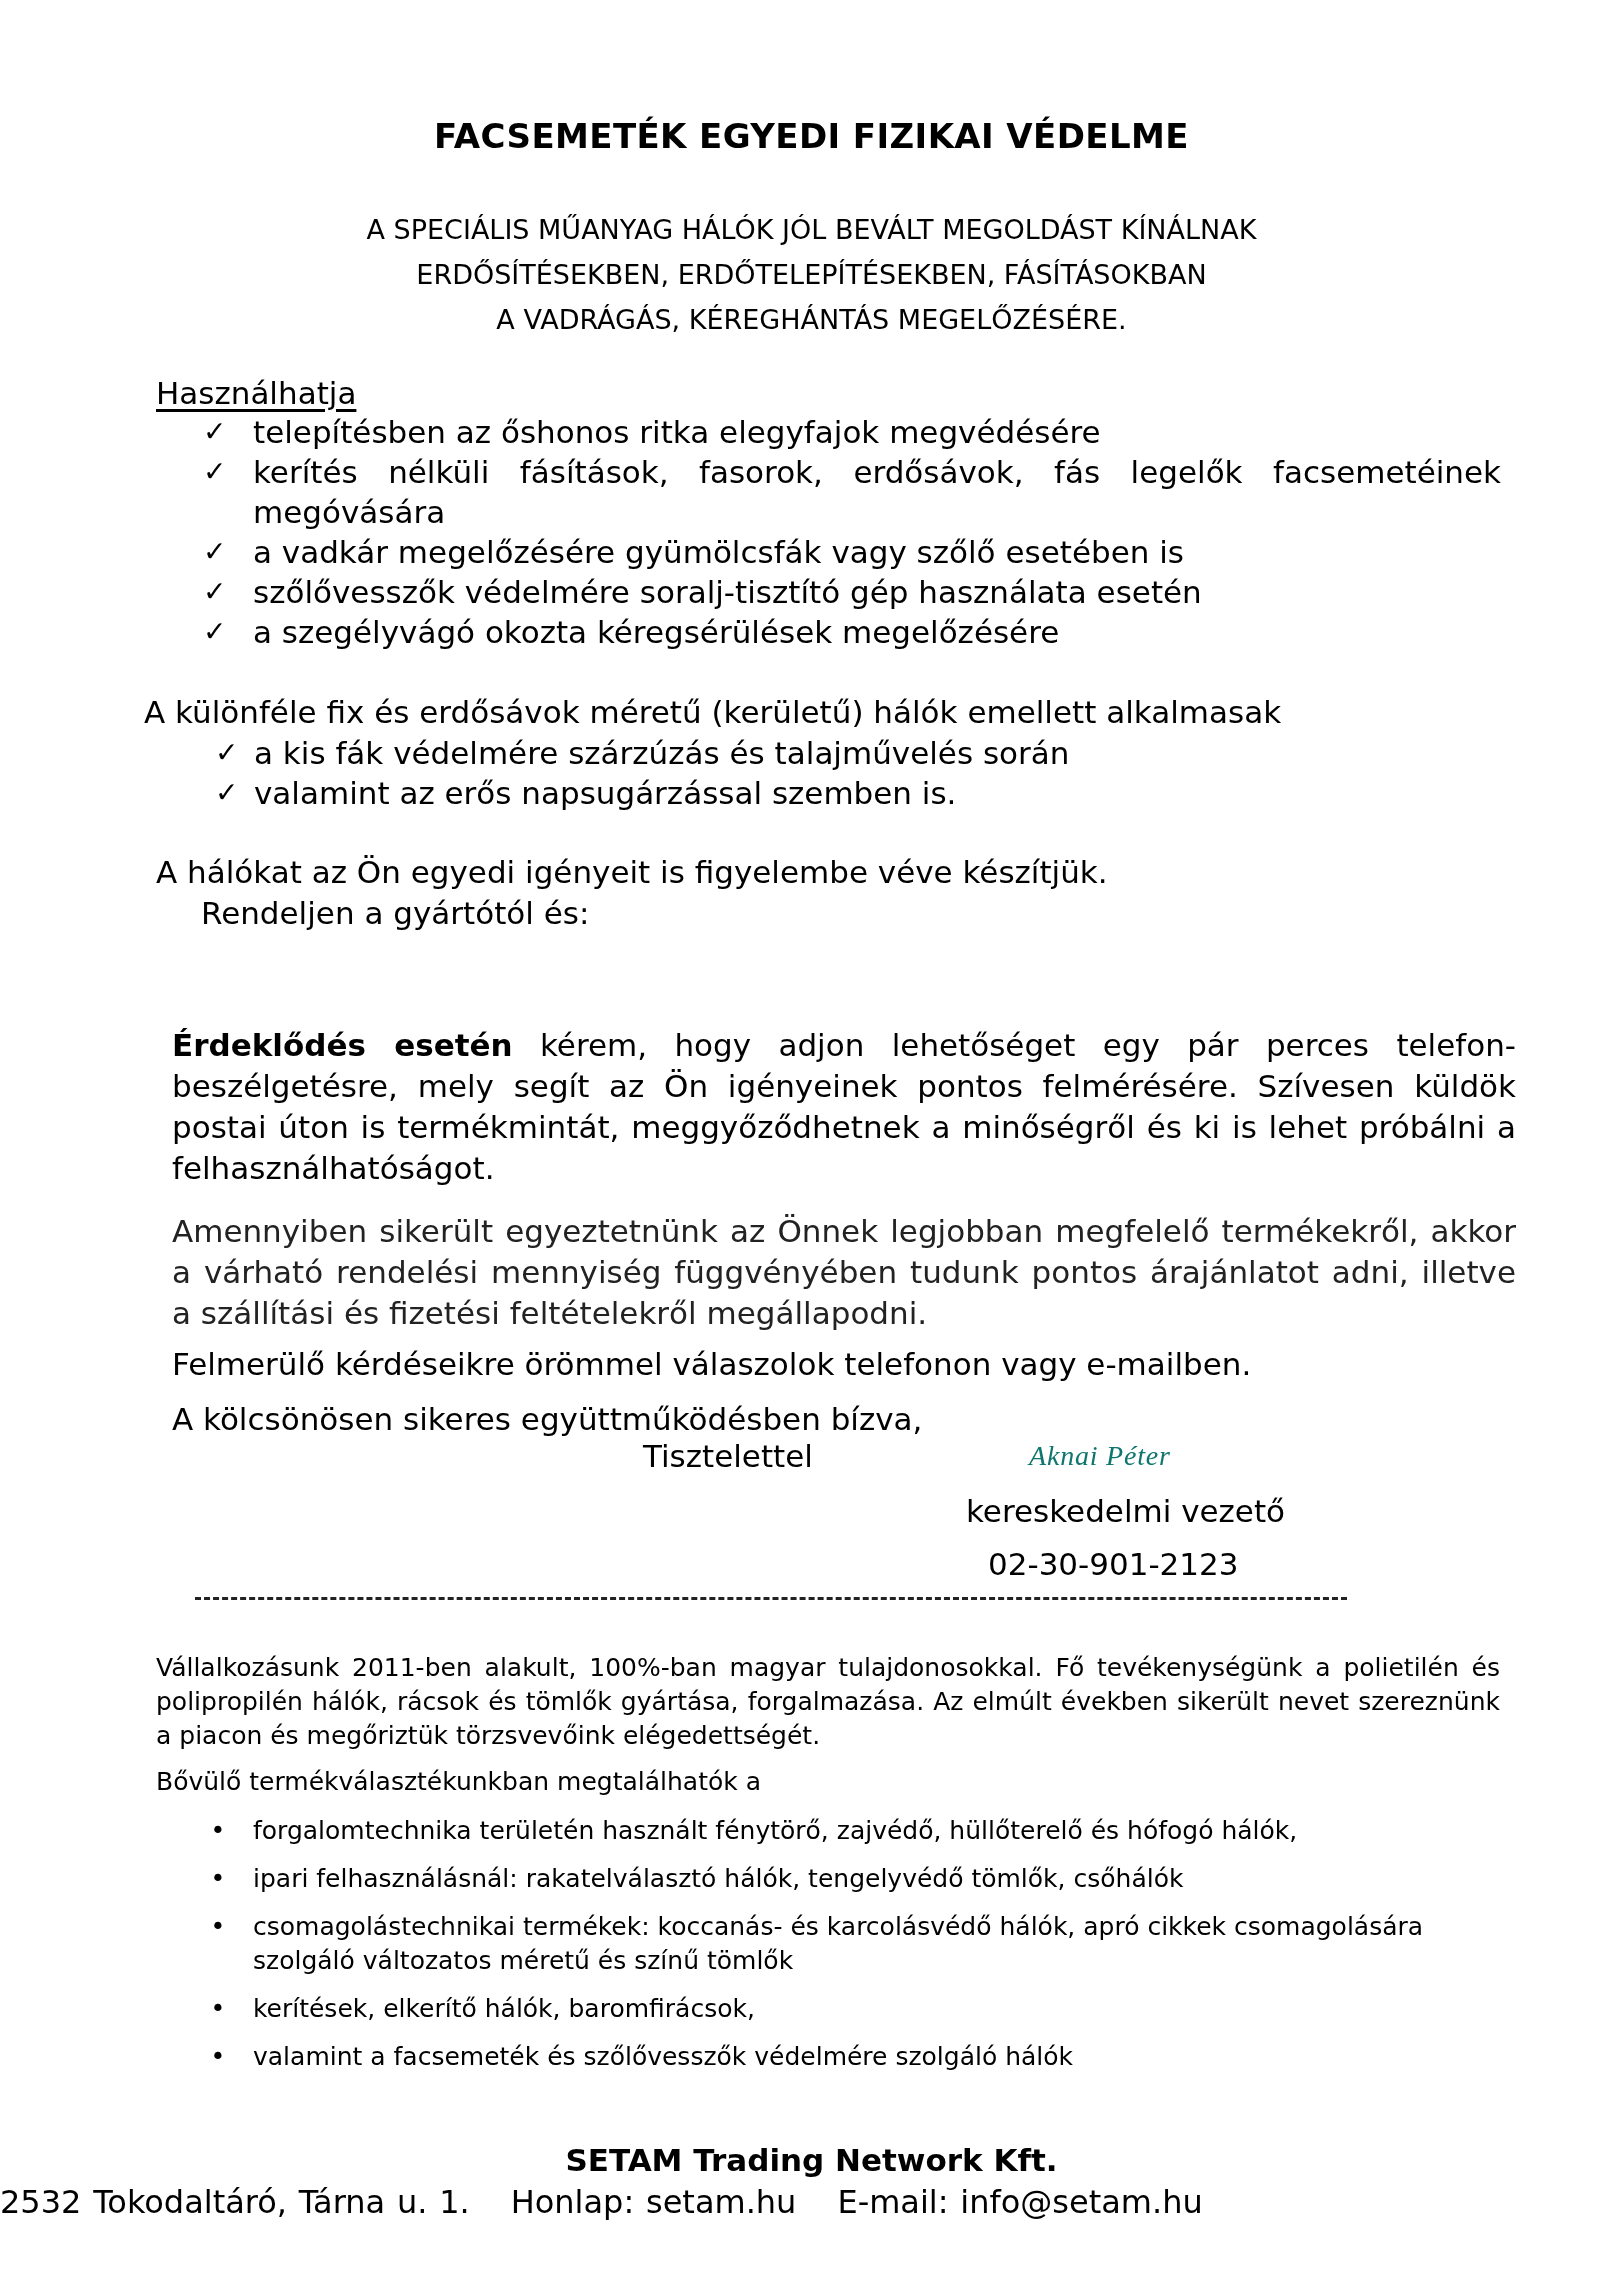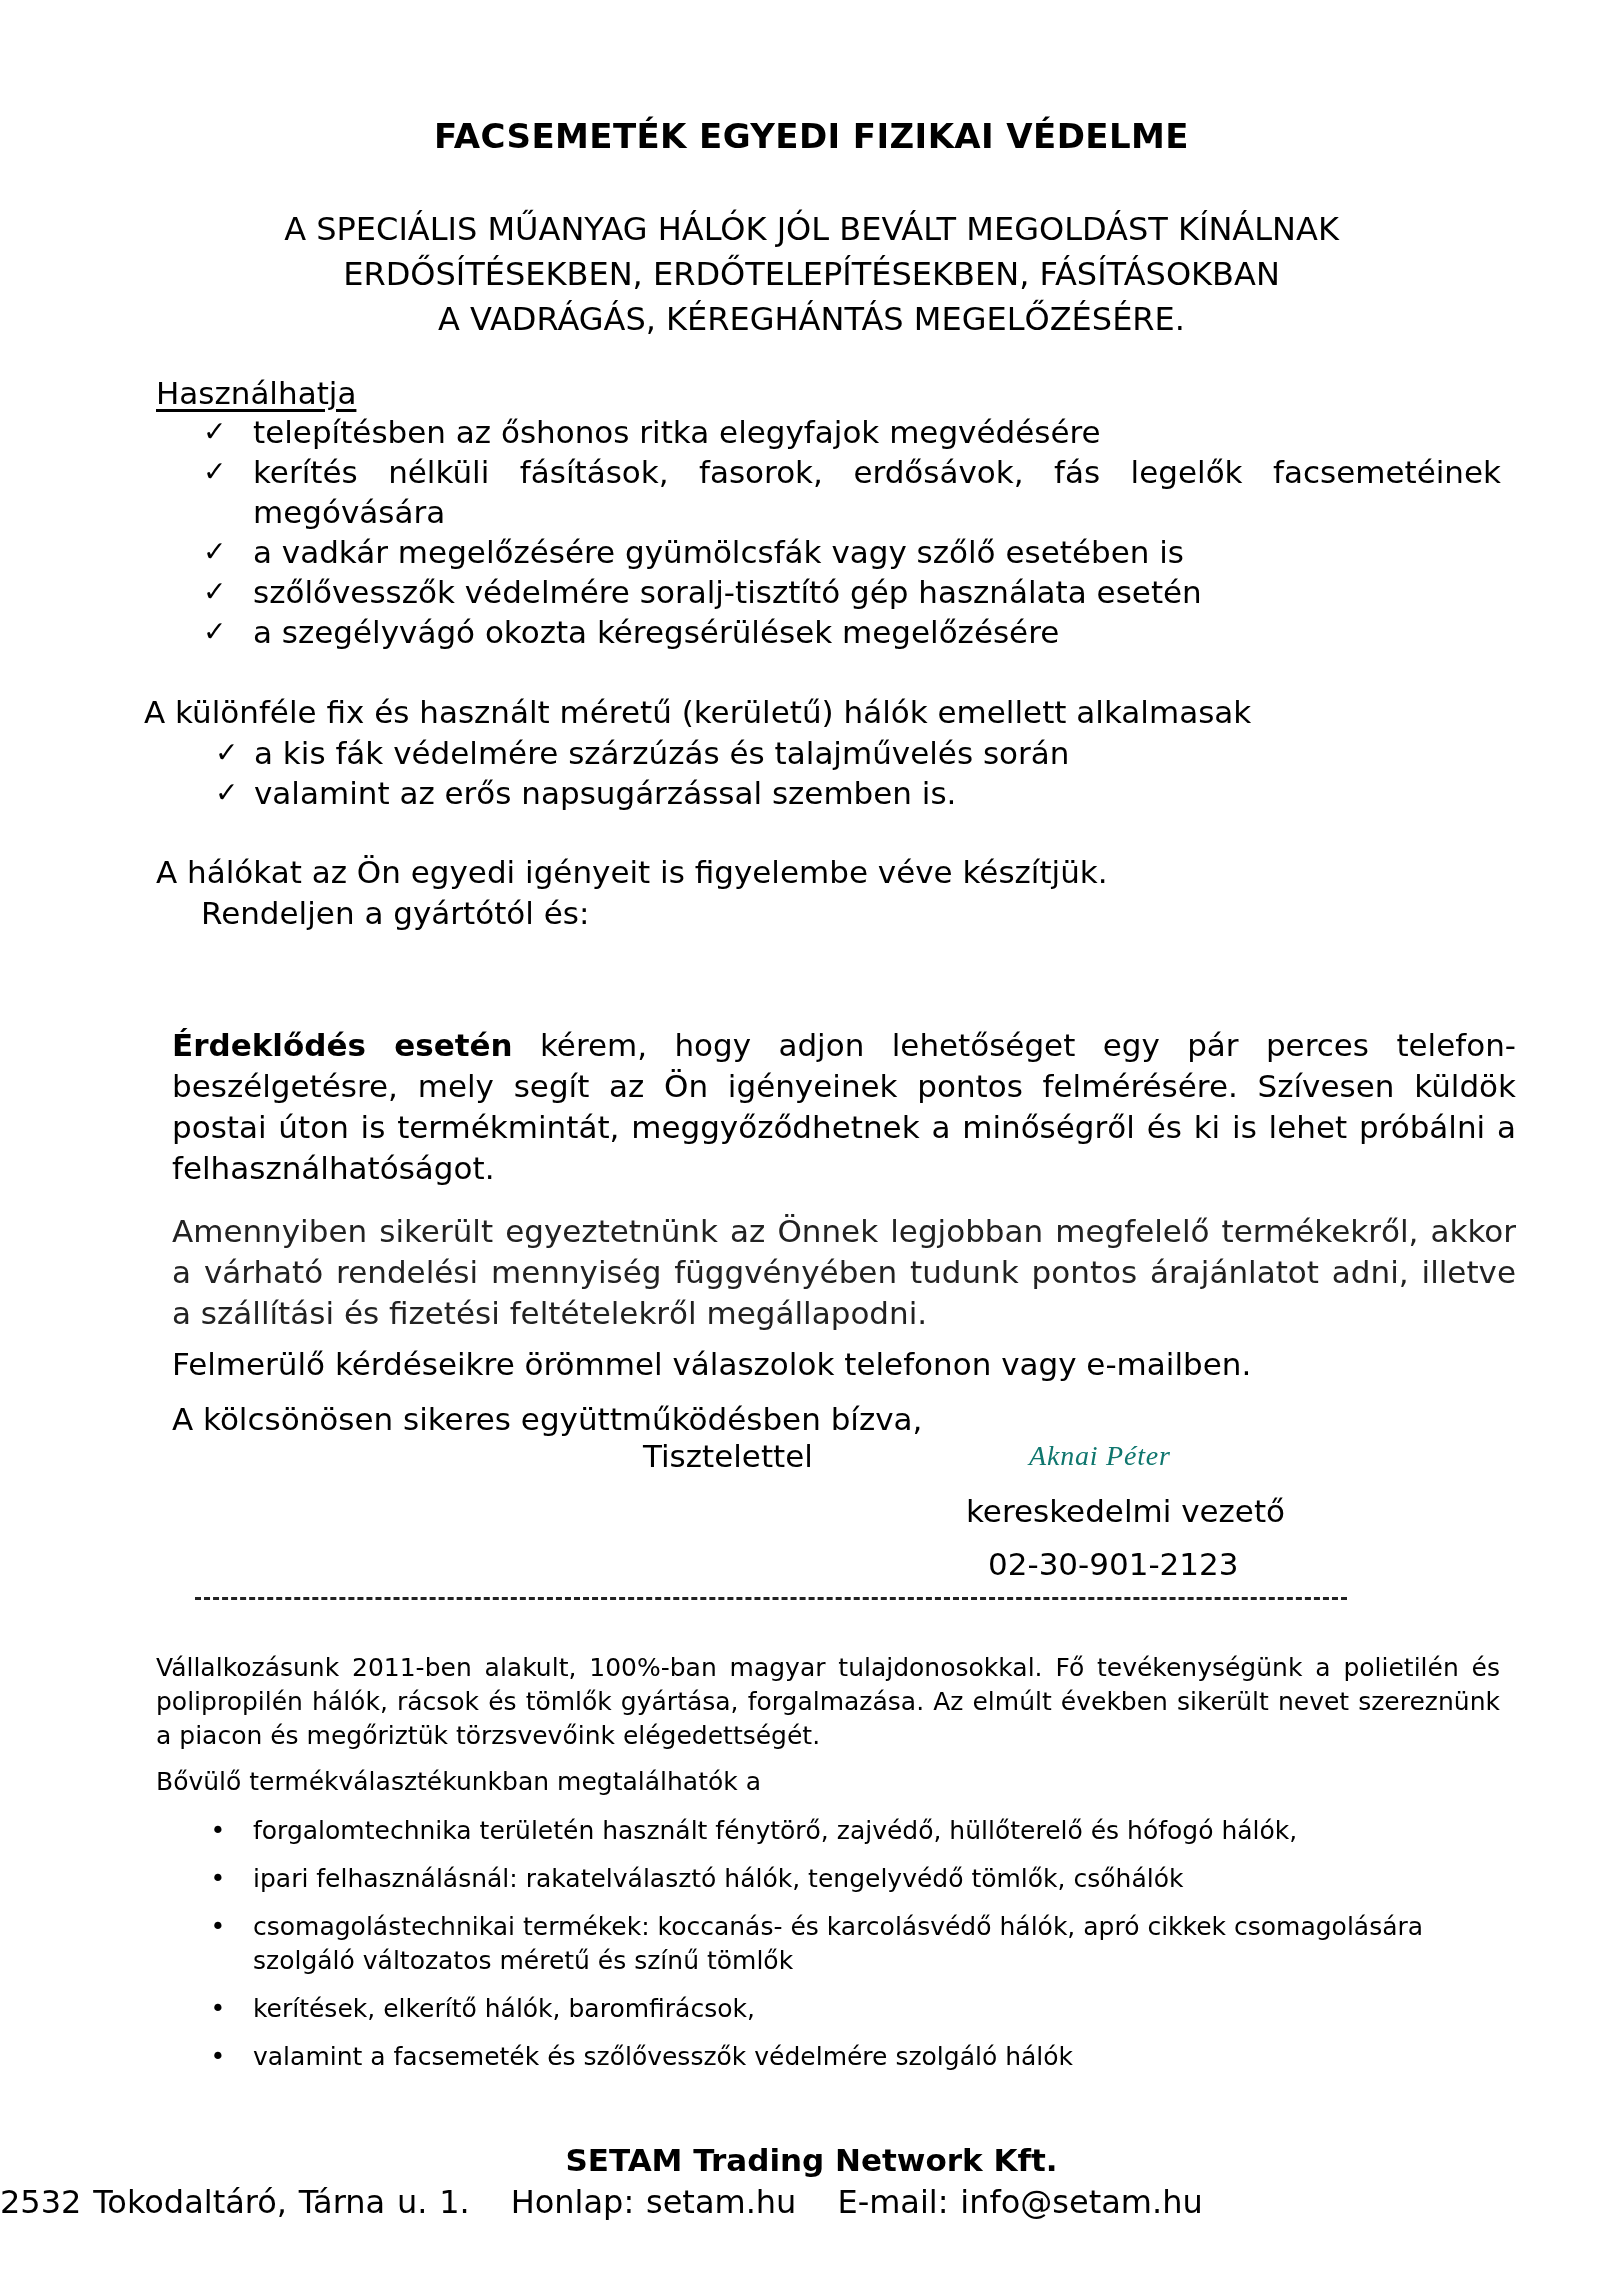--- a/index.html
+++ b/index.html
@@ -1,19 +1,19 @@
 <!DOCTYPE html>
 <html style="font-size:13px"><head>
 <meta charset="utf-8">
 <style>
   html, body { margin: 0; padding: 0; background: #ffffff; }
   body { width: 1623px; height: 2295px; position: relative; color: #000; font-family: "DejaVu Sans", sans-serif; overflow: hidden; }
   .abs { position: absolute; }
   .title { top: 116px; left: 0; width: 1623px; text-align: center; font-weight: bold; font-size: 34px; letter-spacing: 0.4px; }
-  .subtitle { top: 207px; left: 0; width: 1623px; text-align: center; font-size: 32px; line-height: 45px; }
+  .subtitle { top: 207px; left: 0; width: 1623px; text-align: center; font-size: 27px; line-height: 45px; }
   .section-label { top: 375px; left: 156px; font-size: 31px; text-decoration: underline; text-underline-offset: 4.9px; }
   .check-list { top: 412px; left: 203px; width: 1298px; font-size: 31px; line-height: 40px; margin: 0; padding: 0; list-style: none; }
   .check-list li { position: relative; padding-left: 50px; }
   .check-list li.justified { text-align: justify; text-align-last: justify; }
   .check-list li .cont { display: block; text-align-last: left; }
   .check { position: absolute; left: 0; top: 0; font-size: 28px; }
   .intro2 { top: 694px; left: 144px; font-size: 31px; }
   .check-list2 { top: 733px; left: 215px; font-size: 31px; line-height: 40px; margin: 0; padding: 0; list-style: none; }
   .check-list2 li { position: relative; padding-left: 39px; }
   .custom { top: 854px; left: 156px; font-size: 31px; }
@@ -55,21 +55,21 @@
 <div class="abs section-label">Használhatja</div>
 
 <ul class="abs check-list">
   <li><span class="check">✓</span><span>telepítésben az őshonos ritka elegyfajok megvédésére</span></li>
   <li class="justified"><span class="check">✓</span><span>kerítés nélküli fásítások, fasorok, erdősávok, fás legelők facsemetéinek</span><span class="cont">megóvására</span></li>
   <li><span class="check">✓</span><span>a vadkár megelőzésére gyümölcsfák vagy szőlő esetében is</span></li>
   <li><span class="check">✓</span><span>szőlővesszők védelmére soralj-tisztító gép használata esetén</span></li>
   <li><span class="check">✓</span><span>a szegélyvágó okozta kéregsérülések megelőzésére</span></li>
 </ul>
 
-<div class="abs intro2">A különféle fix és használt méretű (kerületű) hálók emellett alkalmasak</div>
+<div class="abs intro2">A különféle fix és erdősávok méretű (kerületű) hálók emellett alkalmasak</div>
 
 <ul class="abs check-list2">
   <li><span class="check">✓</span><span>a kis fák védelmére szárzúzás és talajművelés során</span></li>
   <li><span class="check">✓</span><span>valamint az erős napsugárzással szemben is.</span></li>
 </ul>
 
 <div class="abs custom">A hálókat az Ön egyedi igényeit is figyelembe véve készítjük.</div>
 
 <div class="abs order-row">
   <span class="order-label">Rendeljen a gyártótól és:</span>

